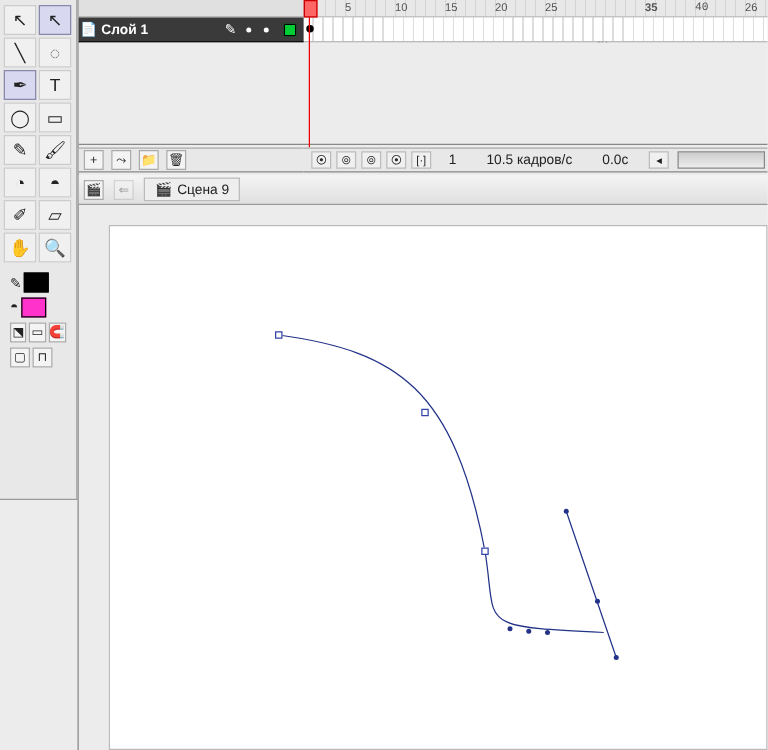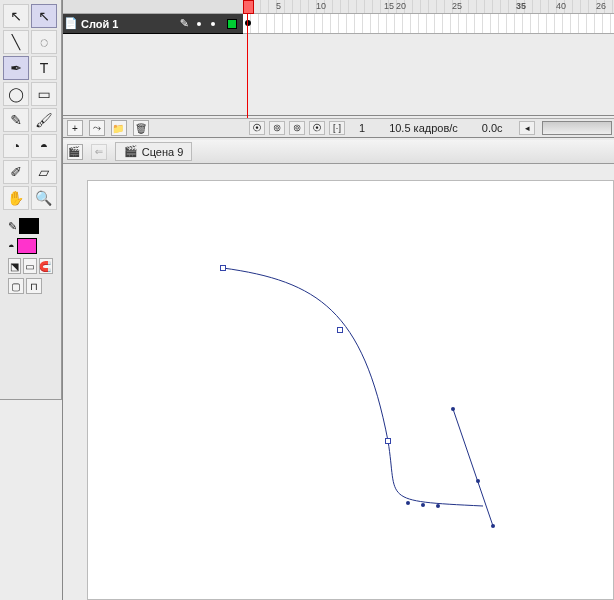--- a/index.html
+++ b/index.html
@@ -317,26 +317,26 @@
     </div>
   </div>
 </div>
 
 <div class="main">
 
   <div class="timeline-header">
     <div class="frame-ruler" id="ruler">
         <span class="tick" style="left: 32px;">5</span>
         <span class="tick" style="left: 72px; text-align: right;">10</span>
-        <span class="tick" style="left: 112px; padding-left: 28px;">15</span>
+        <span class="tick" style="left: 112px;">15</span>
         <span class="tick" style="left: 152px;">20</span>
-        <span class="tick" style="left: 208px; text-align: right;">25</span>
+        <span class="tick" style="left: 192px; text-align: right;">25</span>
         <span class="tick" style="left: 232px; margin-top: 28px;">30</span>
         <span class="tick" style="left: 272px; font-weight: bold;">35</span>
-        <span class="tick" style="left: 312px;">40</span>
+        <span class="tick" style="left: 312px; font-family: Liberation Mono, monospace;">40</span>
         <span class="tick" style="left: 352px;">26</span>
       </div>
   </div>
 
   <div class="layer-row">
     <span class="layer-icon">📄</span>
     <span class="layer-name">Слой 1</span>
     <span style="margin-right:8px">✎</span>
     <div class="layer-dots">
       <span class="dot"></span>

